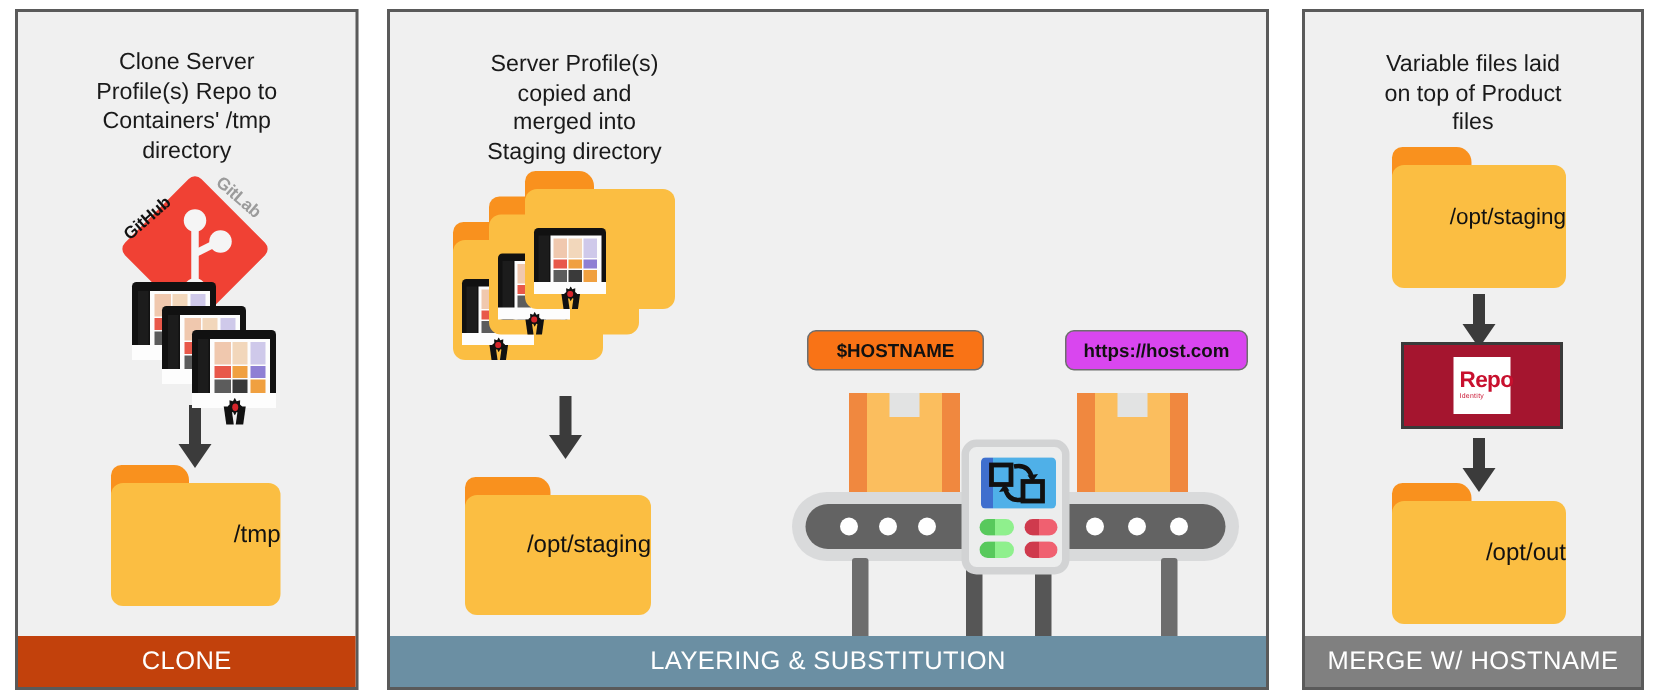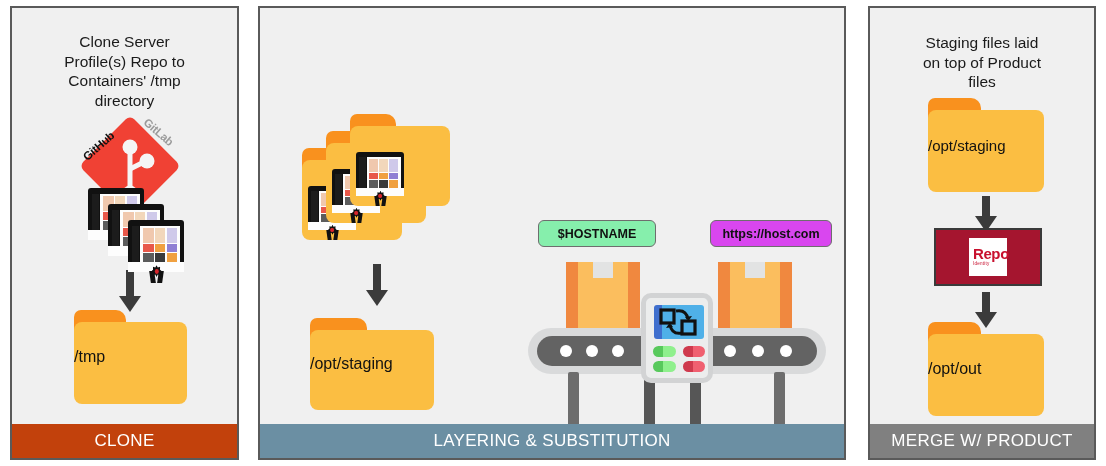--- a/index.html
+++ b/index.html
@@ -80,21 +80,21 @@
     width: 100%;
     height: 87%;
     background: #fbbe42;
     border-radius: 8px;
   }
   .folder .f-label {
     position: absolute;
     left: 0; right: 0;
     top: 50%;
     transform: translateY(-50%);
-    text-align: left;
+    text-align: right;
     font-size: 16px;
     color: #111111;
     z-index: 3;
   }
 
   
   .arrow-down {
     position: absolute;
     width: 22px;
   }
@@ -280,21 +280,21 @@
     display: flex;
     align-items: center;
     justify-content: center;
     height: 27px;
     border-radius: 6px;
     font-size: 12.5px;
     font-weight: 700;
     color: #111111;
     padding: 0 10px;
   }
-  .chip.src { background: #86efac; border: 1.6px solid #6e6e6e; }
+  .chip.src { background: #f97316; border: 1.6px solid #6e6e6e; }
   .chip.dst { background: #d946ef; border: 1.6px solid #6e6e6e; }
 
   
   .product-box {
     position: absolute;
     background: #a5152f;
     border: 2px solid #3a3a3a;
     display: flex;
     align-items: center;
     justify-content: center;
@@ -428,20 +428,24 @@
         <div class="f-label">/tmp</div>
       </div>
 
     </div>
     <div class="panel-footer" id="footer-clone">CLONE</div>
   </div>
 
   <div class="panel" id="panel-layer">
     <div class="panel-body">
 
+      <div class="col-title" style="left:28px; top:25px; width:190px;">Server Profile(s)
+copied and
+merged into
+Staging directory</div>
 
       <div>
         <div class="folder" style="left:42px; top:140px; width:100px; height:92px; z-index:1;">
           <div class="f-tab"></div>
             <div class="f-body"></div>
         </div>
         <div class="folder" style="left:66px; top:123px; width:100px; height:92px; z-index:3;">
           <div class="f-tab"></div>
             <div class="f-body"></div>
         </div>
@@ -583,21 +587,21 @@
         </div>
       </div>
 
     </div>
     <div class="panel-footer" id="footer-layer">LAYERING &amp; SUBSTITUTION</div>
   </div>
 
   <div class="panel" id="panel-merge">
     <div class="panel-body">
 
-      <div class="col-title" style="left:16px; top:25px; width:192px;">Staging files laid
+      <div class="col-title" style="left:16px; top:25px; width:192px;">Variable files laid
 on top of Product
 files</div>
 
       <div class="folder" style="left:58px; top:90px; width:116px; height:94px;">
         <div class="f-tab"></div>
         <div class="f-body"></div>
         <div class="f-label" style="font-size:15px;">/opt/staging</div>
       </div>
 
       <div class="arrow-down" style="left:105px; top:188px; height:34px;">
@@ -617,16 +621,16 @@
           <div class="head"></div>
       </div>
 
       <div class="folder" style="left:58px; top:314px; width:116px; height:94px;">
         <div class="f-tab"></div>
         <div class="f-body"></div>
         <div class="f-label">/opt/out</div>
       </div>
 
     </div>
-    <div class="panel-footer" id="footer-merge">MERGE W/ PRODUCT</div>
+    <div class="panel-footer" id="footer-merge">MERGE W/ HOSTNAME</div>
   </div>
 
 </div>
 
 </body></html>

